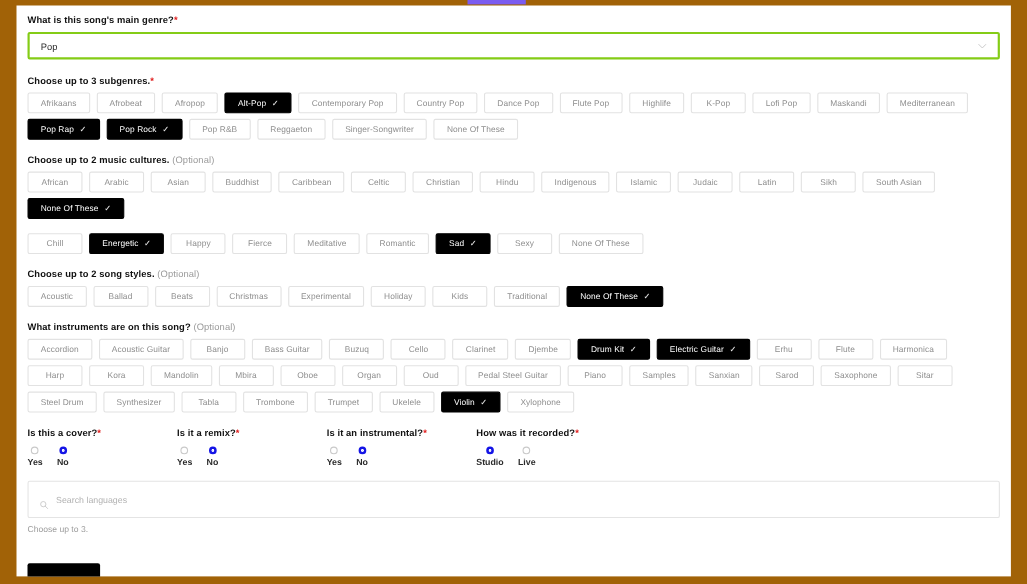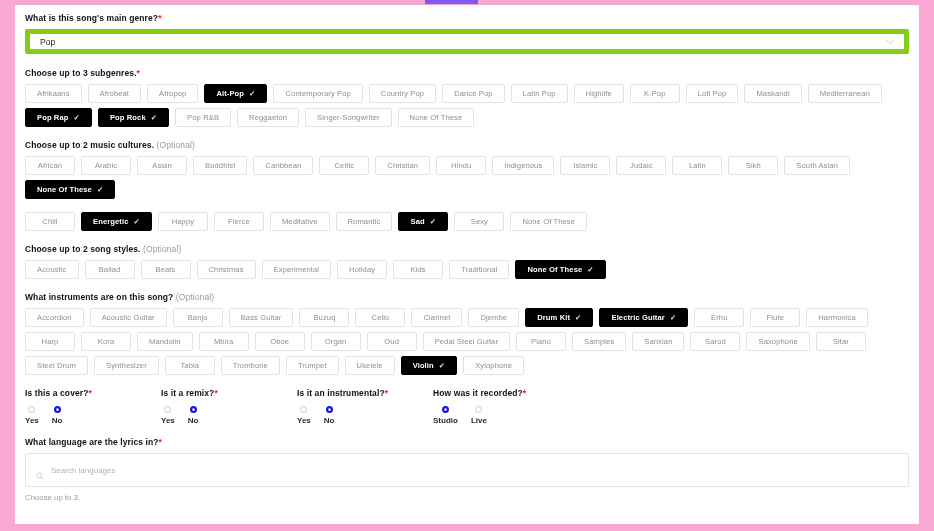--- a/index.html
+++ b/index.html
@@ -6,21 +6,21 @@
   html, body {
     margin: 0; padding: 0;
     width: 934px; height: 531px;
     background: #ffffff;
     font-family: "Liberation Sans", sans-serif;
     overflow: hidden;
   }
   #screen {
     position: relative;
     width: 934px; height: 531px;
-    background: #f9a8d4;
+    background: #a16207;
     overflow: hidden;
   }
   
   #progress-strip {
     position: absolute;
     top: 0; left: 425px;
     width: 53px; height: 4px;
     background: #7c5cf0;
     z-index: 5;
   }
@@ -41,21 +41,21 @@
     margin: 0 0 5px 0;
     line-height: 11px;
   }
   .req { color: #e02020; font-weight: bold; }
   .optional { color: #9a9a9a; font-weight: normal; }
 
   
   .select-box {
     position: relative;
     height: 25px;
-    border: 5px solid #84cc16;
+    border: 2px solid #84cc16;
     border-radius: 2px;
     background: #fff;
     display: flex;
     align-items: center;
     padding: 0 26px 0 10px;
     font-size: 8.5px;
     color: #2b2b2b;
     margin-bottom: 14px;
   }
   .chev {
@@ -87,21 +87,21 @@
     align-items: center;
     justify-content: center;
     white-space: nowrap;
     line-height: 1;
     letter-spacing: .1px;
   }
   .chip.sel {
     background: #000000;
     border-color: #000000;
     color: #ffffff;
-    font-weight: bold;
+    font-weight: normal;
   }
   .chip .tick {
     margin-left: 5px;
     font-size: 7.5px;
     color: #ffffff;
     opacity: .9;
     line-height: 1;
   }
 
   
@@ -205,21 +205,21 @@
         <div class="chip">
           <span>Contemporary Pop</span>
         </div>
         <div class="chip">
           <span>Country Pop</span>
         </div>
         <div class="chip">
           <span>Dance Pop</span>
         </div>
         <div class="chip">
-          <span>Latin Pop</span>
+          <span>Flute Pop</span>
         </div>
         <div class="chip">
           <span>Highlife</span>
         </div>
         <div class="chip">
           <span>K-Pop</span>
         </div>
         <div class="chip">
           <span>Lofi Pop</span>
         </div>
@@ -525,21 +525,20 @@
               <span class="txt">Studio</span>
             </div>
             <div class="radio-opt">
               <span class="dot"></span>
               <span class="txt">Live</span>
             </div>
           </div>
         </div>
       </div>
 
-    <div class="label"><span>What language are the lyrics in?</span><span class="req">*</span></div>
     <div class="search-box">
       <span class="search-ico">
         <svg viewBox="0 0 12 12" width="8" height="8" aria-hidden="true">
             <circle cx="5" cy="5" r="3.6" fill="none" stroke="currentColor" stroke-width="1.1"></circle>
             <line x1="7.8" y1="7.8" x2="11" y2="11" stroke="currentColor" stroke-width="1.1" stroke-linecap="round"></line>
           </svg>
       </span>
       <span class="search-ph">Search languages</span>
     </div>
     <div class="helper">Choose up to 3.</div>

